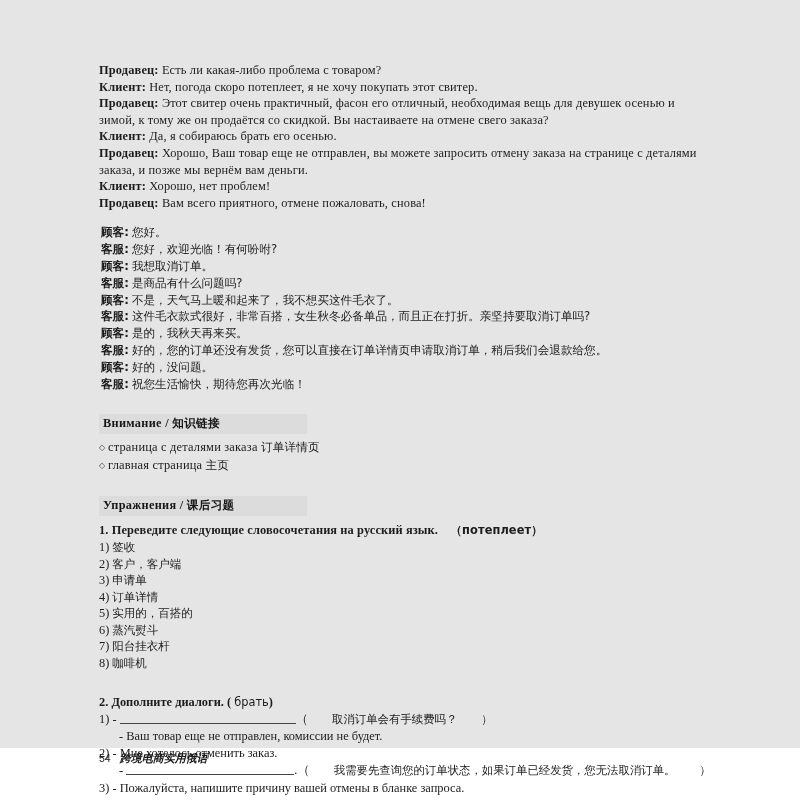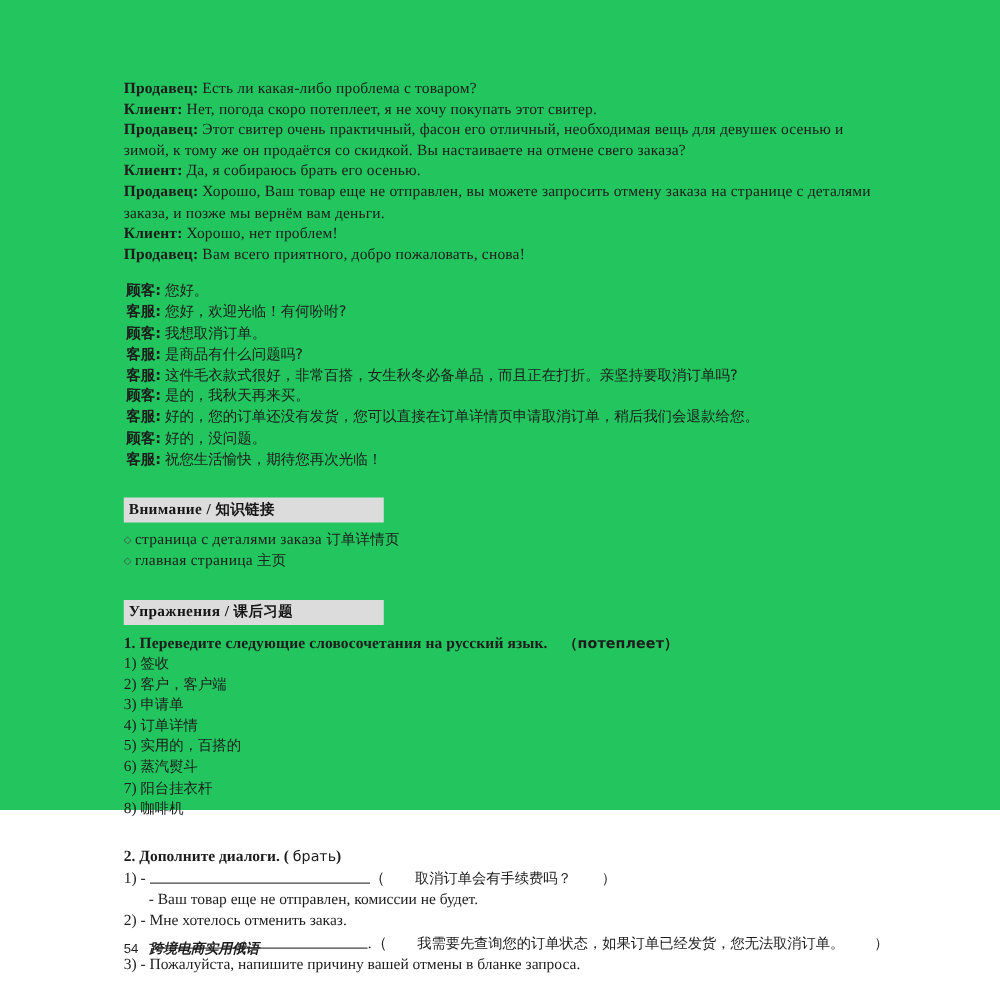--- a/index.html
+++ b/index.html
@@ -10,22 +10,22 @@
   body {
     width: 800px;
     height: 800px;
     overflow: hidden;
     font-family: "Liberation Serif", "DejaVu Serif", serif;
     color: #1c1c1c;
   }
   .page {
     position: relative;
     width: 800px;
-    height: 648px;
-    background: #22c55e;
+    height: 748px;
+    background: #e5e5e5;
     box-sizing: border-box;
   }
   .content {
     position: absolute;
     left: 99px;
     top: 62px;
     width: 612px;
   }
 
   
@@ -198,28 +198,29 @@
 <div class="page">
   <div class="content">
 
     <div class="ru-dialog" id="ru-dialog">
         <p class="ru-line"><span class="who">Продавец:</span><span class="say"> Есть ли какая-либо проблема с товаром?</span></p>
         <p class="ru-line"><span class="who">Клиент:</span><span class="say"> Нет, погода скоро потеплеет, я не хочу покупать этот свитер.</span></p>
         <p class="ru-line"><span class="who">Продавец:</span><span class="say"> Этот свитер очень практичный, фасон его отличный, необходимая вещь для девушек осенью и зимой, к тому же он продаётся со скидкой. Вы настаиваете на отмене свего заказа?</span></p>
         <p class="ru-line"><span class="who">Клиент:</span><span class="say"> Да, я собираюсь брать его осенью.</span></p>
         <p class="ru-line"><span class="who">Продавец:</span><span class="say"> Хорошо, Ваш товар еще не отправлен, вы можете запросить отмену заказа на странице с деталями заказа, и позже мы вернём вам деньги.</span></p>
         <p class="ru-line"><span class="who">Клиент:</span><span class="say"> Хорошо, нет проблем!</span></p>
-        <p class="ru-line"><span class="who">Продавец:</span><span class="say"> Вам всего приятного, добро пожаловать, снова!</span></p>
+        <p class="ru-line"><span class="who">Продавец:</span><span class="say"> Вам всего приятного, отмене пожаловать, снова!</span></p>
       </div>
 
     <div class="zh-dialog" id="zh-dialog">
         <p class="zh-line"><span class="who">顾客:</span> <span class="say">您好。</span></p>
         <p class="zh-line"><span class="who">客服:</span> <span class="say">您好，欢迎光临！有何吩咐?</span></p>
         <p class="zh-line"><span class="who">顾客:</span> <span class="say">我想取消订单。</span></p>
         <p class="zh-line"><span class="who">客服:</span> <span class="say">是商品有什么问题吗?</span></p>
+        <p class="zh-line"><span class="who">顾客:</span> <span class="say">不是，天气马上暖和起来了，我不想买这件毛衣了。</span></p>
         <p class="zh-line"><span class="who">客服:</span> <span class="say">这件毛衣款式很好，非常百搭，女生秋冬必备单品，而且正在打折。亲坚持要取消订单吗?</span></p>
         <p class="zh-line"><span class="who">顾客:</span> <span class="say">是的，我秋天再来买。</span></p>
         <p class="zh-line"><span class="who">客服:</span> <span class="say">好的，您的订单还没有发货，您可以直接在订单详情页申请取消订单，稍后我们会退款给您。</span></p>
         <p class="zh-line"><span class="who">顾客:</span> <span class="say">好的，没问题。</span></p>
         <p class="zh-line"><span class="who">客服:</span> <span class="say">祝您生活愉快，期待您再次光临！</span></p>
       </div>
 
     <div class="sec-head">
       <span>Внимание / </span><span class="cn">知识链接</span>
     </div>

